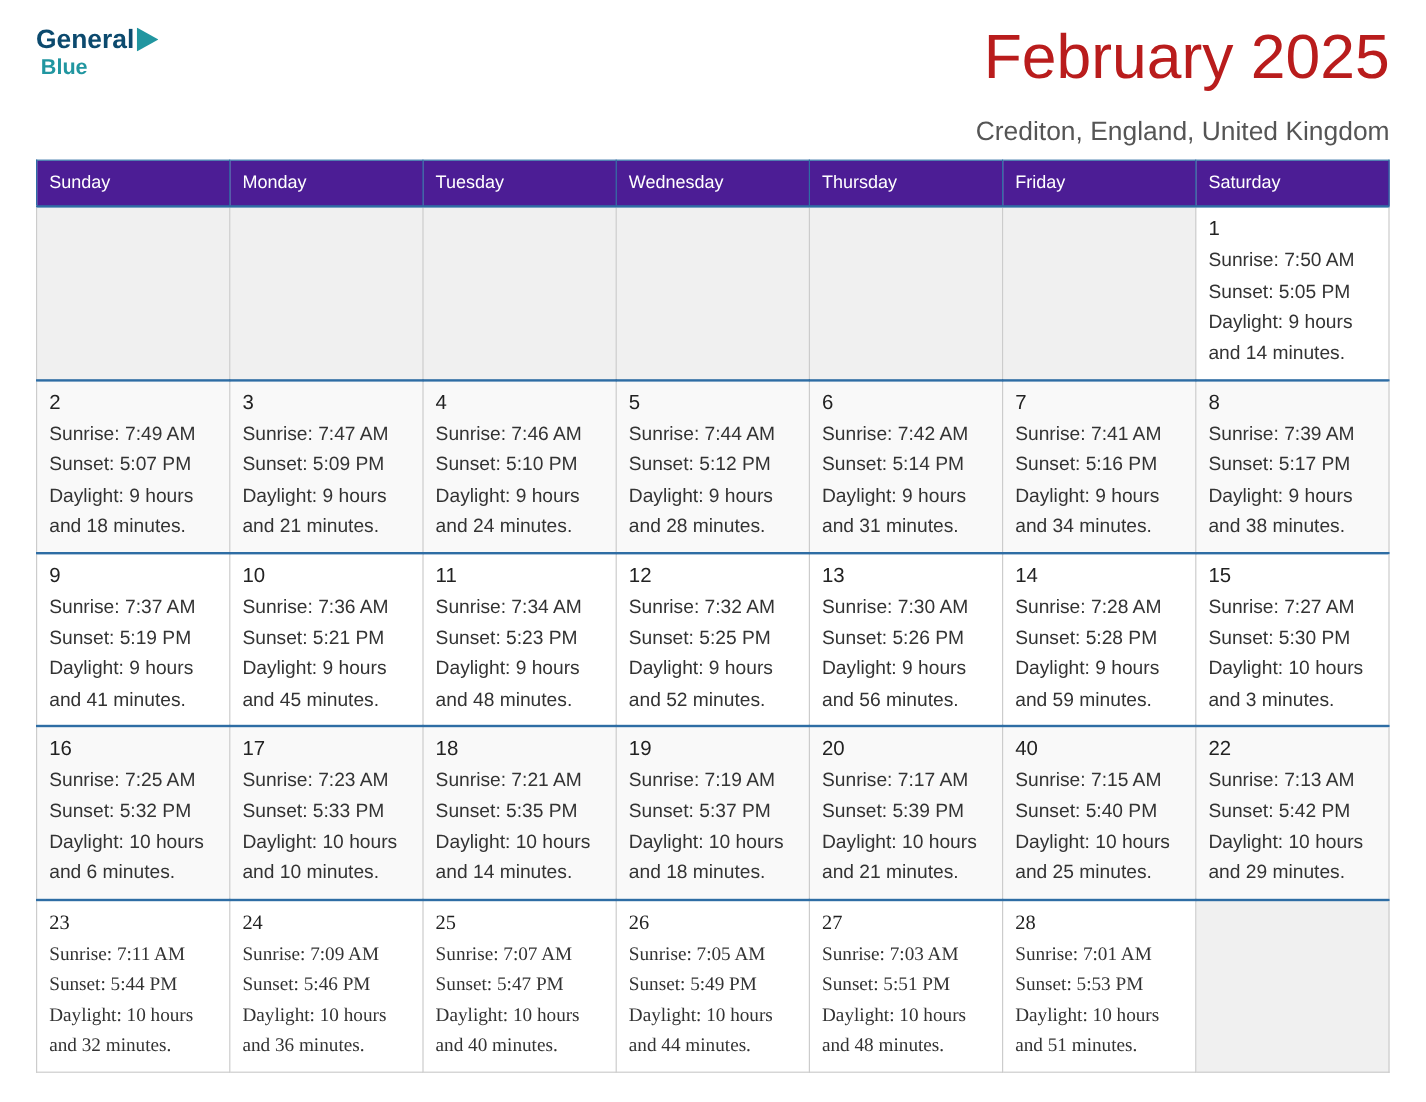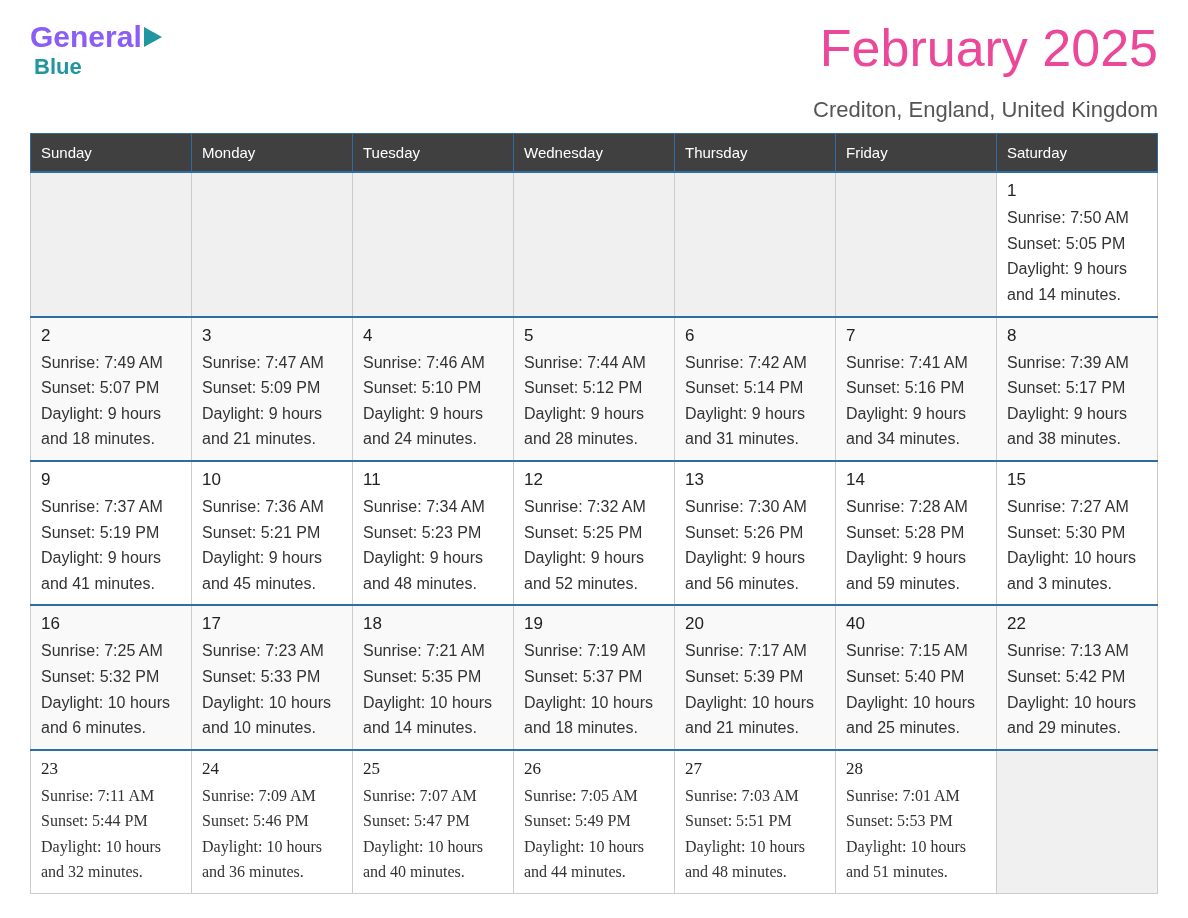--- a/index.html
+++ b/index.html
@@ -10,59 +10,59 @@
       min-height: 918px;
       padding: 20px 30px;
     }
     .header {
       display: flex;
       justify-content: space-between;
       align-items: flex-start;
       margin-bottom: 10px;
     }
     .logo-general {
-      font-size: 30px;
+      font-size: 22px;
       font-weight: bold;
-      color: #8b5cf6;
+      color: #0c4a6e;
     }
     .logo-blue {
-      font-size: 22px;
+      font-size: 18px;
       font-weight: bold;
       color: #2196a0;
     }
     .logo-container {
       display: flex;
       flex-direction: column;
       align-items: flex-start;
     }
     .logo-top {
       display: flex;
       align-items: center;
     }
     .title-section {
       text-align: right;
     }
     .calendar-title {
       font-size: 52px;
       font-weight: normal;
-      color: #ec4899;
+      color: #b91c1c;
       line-height: 1.1;
     }
     .calendar-subtitle {
       font-size: 22px;
       color: #555;
       margin-top: 20px;
     }
     .calendar-table {
       width: 100%;
       border-collapse: collapse;
       margin-top: 10px;
     }
     .calendar-table th {
-      background-color: #404040;
+      background-color: #4c1d95;
       color: #fff;
       font-size: 15px;
       font-weight: normal;
       padding: 10px 10px;
       text-align: left;
       border: 1px solid #2e6da4;
     }
     .calendar-table td {
       border: 1px solid #ccc;
       vertical-align: top;

